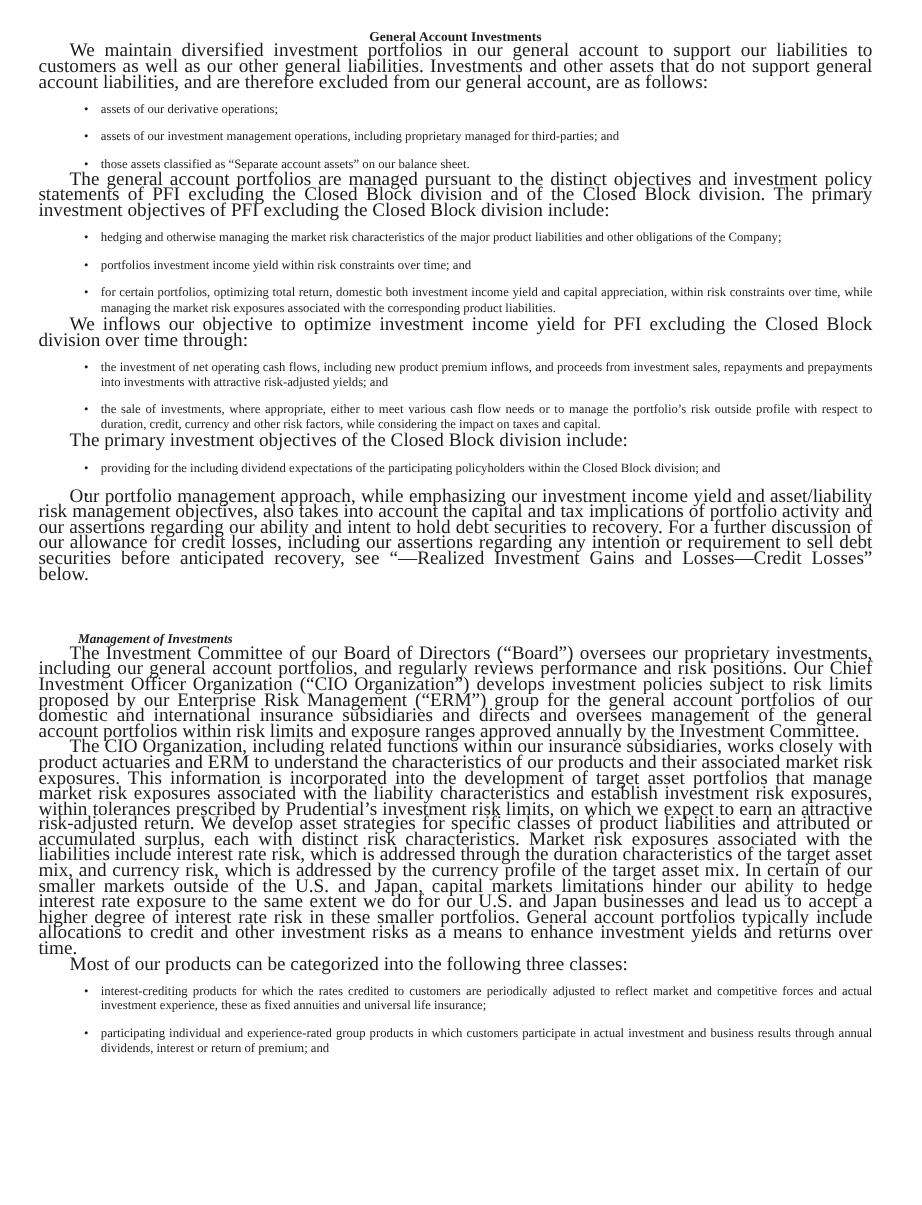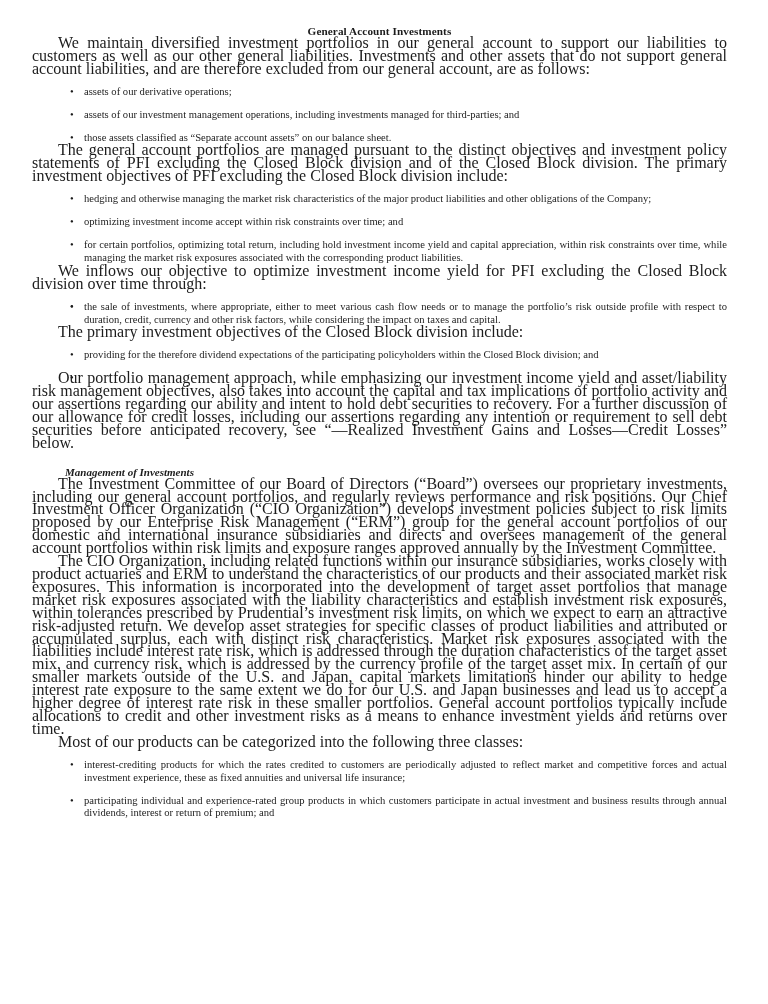--- a/index.html
+++ b/index.html
@@ -48,21 +48,21 @@
   }
   ul.bullets li .bullet-dot {
     position: absolute;
     left: 38px;
     top: 0;
   }
   h2.sub-heading {
     font-size: 11px;
     font-weight: bold;
     font-style: italic;
-    margin: 16px 0 0 33px;
+    margin: 42px 0 0 33px;
   }
   .footer {
     position: absolute;
     right: 32px;
     top: 1007px;
     display: flex;
     align-items: baseline;
     font-family: "Liberation Sans", sans-serif;
   }
   .footer-label {
@@ -81,43 +81,43 @@
 
 <div class="page">
   <div class="content">
 
     <h1 class="main-heading">General Account Investments</h1>
 
     <p class="para gap-md">We maintain diversified investment portfolios in our general account to support our liabilities to customers as well as our other general liabilities. Investments and other assets that do not support general account liabilities, and are therefore excluded from our general account, are as follows:</p>
 
     <ul class="bullets">
       <li><span class="bullet-dot">•</span><span>assets of our derivative operations;</span></li>
-      <li><span class="bullet-dot">•</span><span>assets of our investment management operations, including investments managed for third-parties; and</span></li>
+      <li><span class="bullet-dot">•</span><span>assets of our investment management operations, including proprietary managed for third-parties; and</span></li>
       <li><span class="bullet-dot">•</span><span>those assets classified as “Separate account assets” on our balance sheet.</span></li>
     </ul>
 
     <p class="para gap-lg">The general account portfolios are managed pursuant to the distinct objectives and investment policy statements of PFI excluding the Closed Block division and of the Closed Block division. The primary investment objectives of PFI excluding the Closed Block division include:</p>
 
     <ul class="bullets">
       <li><span class="bullet-dot">•</span><span>hedging and otherwise managing the market risk characteristics of the major product liabilities and other obligations of the Company;</span></li>
-      <li><span class="bullet-dot">•</span><span>optimizing investment income accept within risk constraints over time; and</span></li>
-      <li><span class="bullet-dot">•</span><span>for certain portfolios, optimizing total return, including hold investment income yield and capital appreciation, within risk constraints over time, while managing the market risk exposures associated with the corresponding product liabilities.</span></li>
+      <li><span class="bullet-dot">•</span><span>portfolios investment income yield within risk constraints over time; and</span></li>
+      <li><span class="bullet-dot">•</span><span>for certain portfolios, optimizing total return, domestic both investment income yield and capital appreciation, within risk constraints over time, while managing the market risk exposures associated with the corresponding product liabilities.</span></li>
     </ul>
 
     <p class="para gap-lg">We inflows our objective to optimize investment income yield for PFI excluding the Closed Block division over time through:</p>
 
     <ul class="bullets">
-      <li><span class="bullet-dot">•</span></li>
+      <li><span class="bullet-dot">•</span><span>the investment of net operating cash flows, including new product premium inflows, and proceeds from investment sales, repayments and prepayments into investments with attractive risk-adjusted yields; and</span></li>
       <li><span class="bullet-dot">•</span><span>the sale of investments, where appropriate, either to meet various cash flow needs or to manage the portfolio’s risk outside profile with respect to duration, credit, currency and other risk factors, while considering the impact on taxes and capital.</span></li>
     </ul>
 
     <p class="para gap-lg">The primary investment objectives of the Closed Block division include:</p>
 
     <ul class="bullets">
-      <li><span class="bullet-dot">•</span><span>providing for the therefore dividend expectations of the participating policyholders within the Closed Block division; and</span></li>
+      <li><span class="bullet-dot">•</span><span>providing for the including dividend expectations of the participating policyholders within the Closed Block division; and</span></li>
       <li><span class="bullet-dot">•</span></li>
     </ul>
 
     <p class="para gap-lg">Our portfolio management approach, while emphasizing our investment income yield and asset/liability risk management objectives, also takes into account the capital and tax implications of portfolio activity and our assertions regarding our ability and intent to hold debt securities to recovery. For a further discussion of our allowance for credit losses, including our assertions regarding any intention or requirement to sell debt securities before anticipated recovery, see “—Realized Investment Gains and Losses—Credit Losses” below.</p>
 
     <h2 class="sub-heading">Management of Investments</h2>
 
     <p class="para gap-sm">The Investment Committee of our Board of Directors (“Board”) oversees our proprietary investments, including our general account portfolios, and regularly reviews performance and risk positions. Our Chief Investment Officer Organization (“CIO Organization”) develops investment policies subject to risk limits proposed by our Enterprise Risk Management (“ERM”) group for the general account portfolios of our domestic and international insurance subsidiaries and directs and oversees management of the general account portfolios within risk limits and exposure ranges approved annually by the Investment Committee.</p>
 
     <p class="para gap-lg">The CIO Organization, including related functions within our insurance subsidiaries, works closely with product actuaries and ERM to understand the characteristics of our products and their associated market risk exposures. This information is incorporated into the development of target asset portfolios that manage market risk exposures associated with the liability characteristics and establish investment risk exposures, within tolerances prescribed by Prudential’s investment risk limits, on which we expect to earn an attractive risk-adjusted return. We develop asset strategies for specific classes of product liabilities and attributed or accumulated surplus, each with distinct risk characteristics. Market risk exposures associated with the liabilities include interest rate risk, which is addressed through the duration characteristics of the target asset mix, and currency risk, which is addressed by the currency profile of the target asset mix. In certain of our smaller markets outside of the U.S. and Japan, capital markets limitations hinder our ability to hedge interest rate exposure to the same extent we do for our U.S. and Japan businesses and lead us to accept a higher degree of interest rate risk in these smaller portfolios. General account portfolios typically include allocations to credit and other investment risks as a means to enhance investment yields and returns over time.</p>

